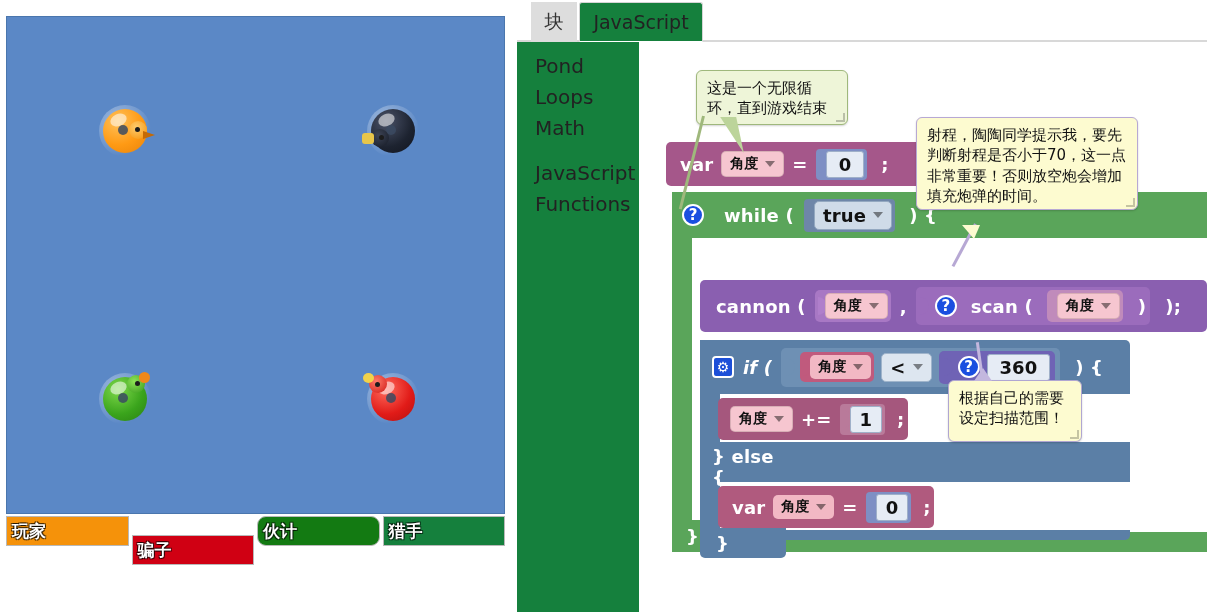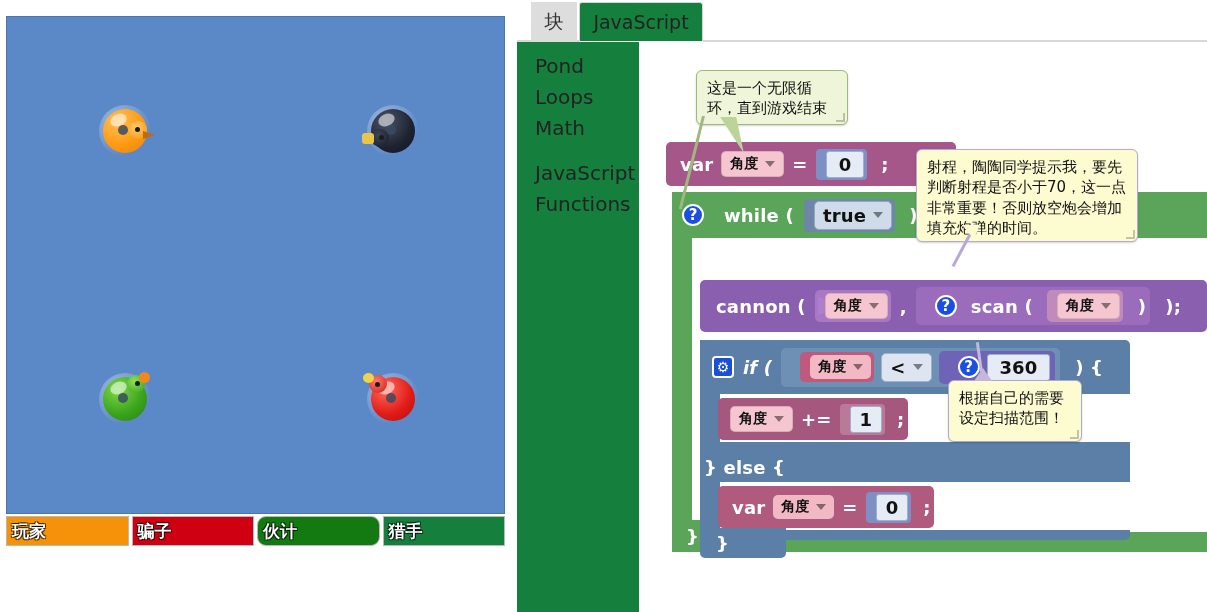--- a/index.html
+++ b/index.html
@@ -190,21 +190,21 @@
         <div class="head" style="left:2px; top:2px;"></div>
         <div class="eye" style="left:8px; top:9px;"></div>
         <div class="beak" style="left:-4px; top:0px; width:11px; height:10px; border-radius:50%; background:#f2d24a;"></div>
       </div>
     </div>
 
     <div id="legend-bar">
       <div class="legend-chip" style="background:#f5920a;">
         <span>玩家</span>
       </div>
-      <div class="legend-chip" style="background:#d00013;">
+      <div class="legend-chip" style="background:#d00013;margin-top:19px;">
         <span>骗子</span>
       </div>
       <div class="legend-chip" style="background:#137a12;border-radius:9px;">
         <span>伙计</span>
       </div>
       <div class="legend-chip" style="background:#15803d;">
         <span>猎手</span>
       </div>
     </div>
 
@@ -343,21 +343,21 @@
           <span class="caret"></span>
         </span>
         <span class="blk-txt">+=</span>
         <span class="num-socket" style="background:#b97a9a; border-radius:4px;">
           <span class="plug" style="background:#b97a9a;"></span>
           <span class="num-field" style="padding:2px 9px;">1</span>
         </span>
         <span class="blk-txt" style="margin-left:4px;">;</span>
       </div>
 
-      <div class="blk" style="left:56px; top:408px; width:93px; height:34px; padding-left:4px;">
+      <div class="blk" style="left:56px; top:408px; width:93px; height:34px; padding-left:12px;">
         <span class="blk-txt">} else {</span>
       </div>
 
       <div class="blk" style="left:74px; top:444px; width:216px; height:42px; background:#b05a7e; border-radius:5px; padding-left:14px; gap:8px;">
         <span class="blk-txt">var</span>
         <span class="field field-var-dark">
           <span class="blk-cn">角度</span>
           <span class="caret"></span>
         </span>
         <span class="blk-txt">=</span>
@@ -375,21 +375,21 @@
         <span class="blk-txt">}</span>
       </div>
 
       <div class="bubble" style="left:20px; top:28px; width:152px; height:55px; background:#eef5d8; border:1px solid #9fb87c;margin-left:32px;">
         <span>这是一个无限循环，直到游戏结束</span>
         <span class="resize"></span>
       </div>
       <div class="tail" style="left:80px; top:75px; border-left:16px solid transparent; border-right:0 solid transparent; border-top:36px solid #bcd49a; transform: skewX(12deg);"></div>
       <div style="position:absolute; left:58px; top:74px; width:3px; height:96px; background:#9fb87c; transform: rotate(14deg); transform-origin: top center;"></div>
 
-      <div class="bubble" style="left:272px; top:107px; width:222px; height:93px; background:#fdfbd0; border:1px solid #b7a8d4;">
+      <div class="bubble" style="left:272px; top:75px; width:222px; height:93px; background:#fdfbd0; border:1px solid #b7a8d4;">
         <span>射程，陶陶同学提示我，要先判断射程是否小于70，这一点非常重要！否则放空炮会增加填充炮弹的时间。</span>
         <span class="resize"></span>
       </div>
       <div style="position:absolute; left:330px; top:182px; width:3px; height:48px; background:#b7a8d4; transform: rotate(28deg); transform-origin: top center;"></div>
       <div class="tail" style="left:318px; top:183px; border-left:12px solid transparent; border-right:6px solid transparent; border-top:14px solid #fdfbd0;"></div>
 
       <div class="bubble" style="left:304px; top:338px; width:134px; height:62px; background:#fdfbd0; border:1px solid #b0a6d2;">
         <span>根据自己的需要设定扫描范围！</span>
         <span class="resize"></span>
       </div>

